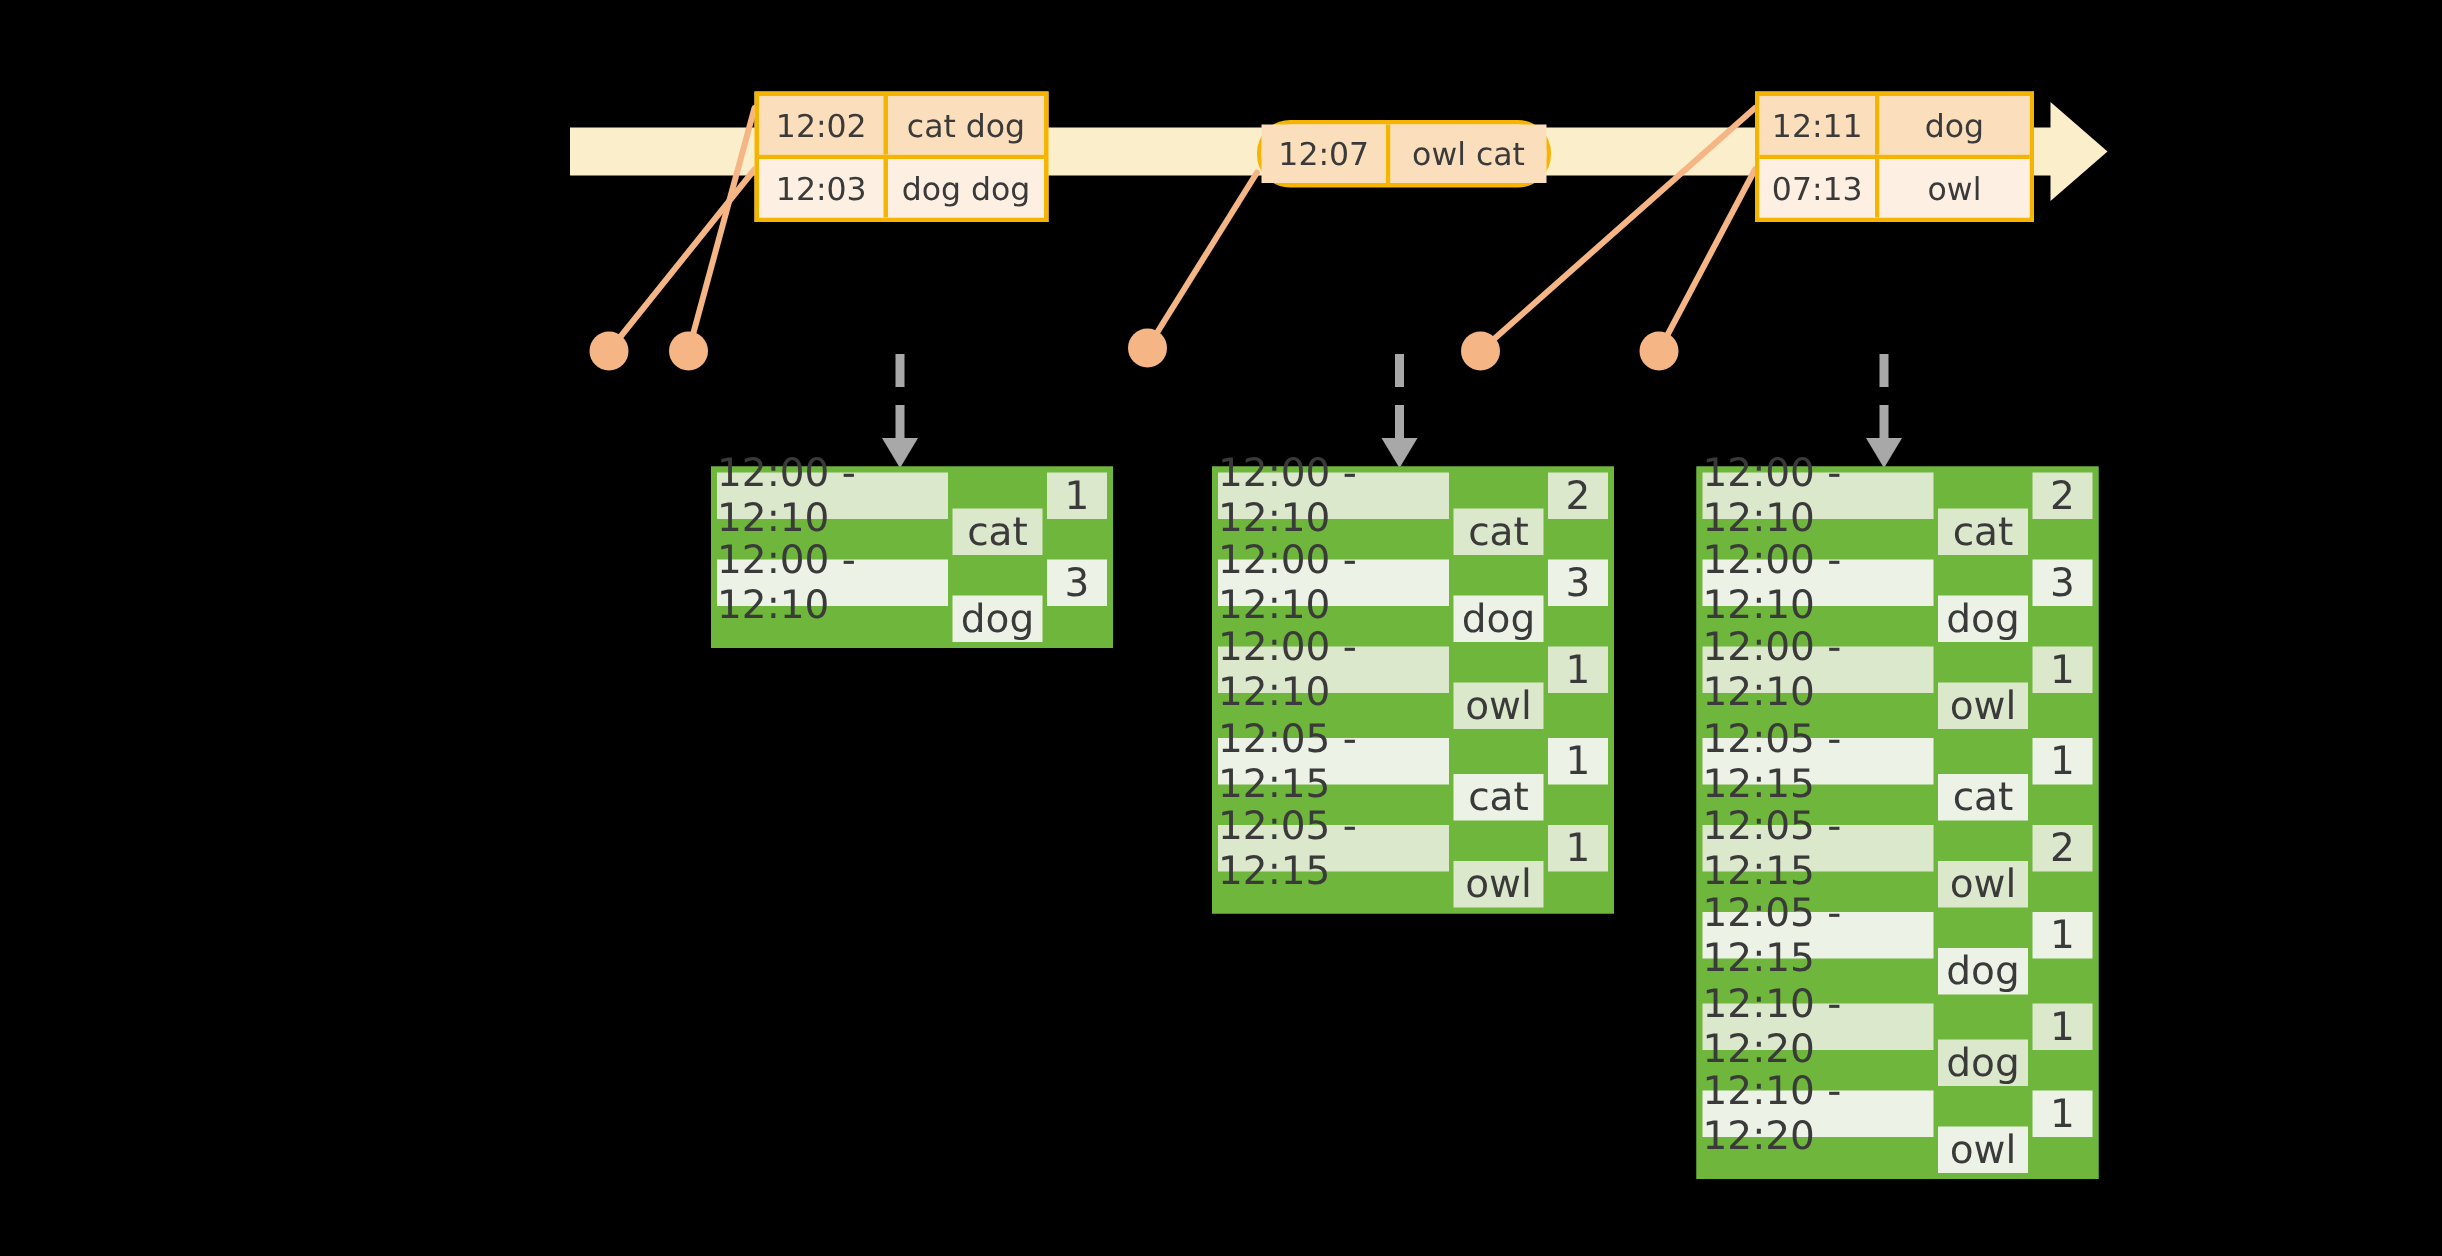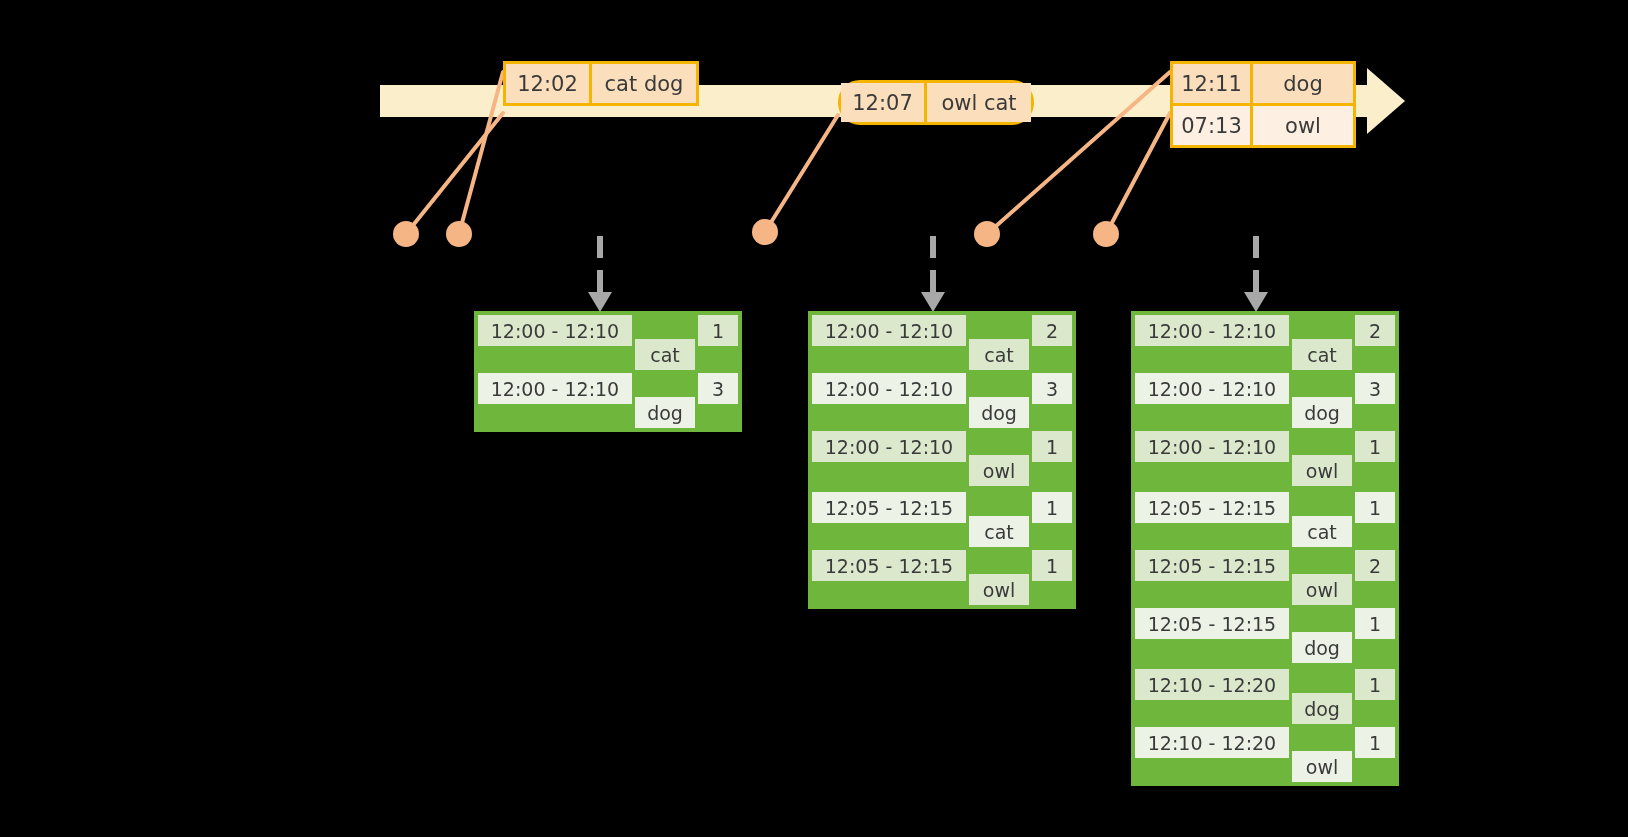--- a/index.html
+++ b/index.html
@@ -17,21 +17,21 @@
             font-size:21px;color:#3a3a3a;height:39px;}
   .evt-cell.time{border-right:3px solid #F5B400;}
   .evt-row.dark .evt-cell{background:#FBDFBD;}
   .evt-row.light .evt-cell{background:#FDF0E3;}
 
   
   .rtable{position:absolute;border:4px solid #6FB63C;box-sizing:border-box;
           background:#6FB63C;display:flex;flex-direction:column;gap:3px;padding:0;}
   .rrow{display:flex;gap:3px;}
   .rcell{box-sizing:border-box;display:flex;align-items:center;justify-content:center;
-         font-size:19px;color:#3a3a3a;height:31px;}
+         font-size:26px;color:#3a3a3a;height:31px;}
   .rrow.dark .rcell{background:#DCE8CC;}
   .rrow.light .rcell{background:#EDF2E6;}
   .c-win{width:154px;}
   .c-key{width:60px;margin-top:24px;}
   .c-cnt{width:40px;}
   
   .rrow.sep{margin-top:3px;}
 </style>
 </head>
 <body>
@@ -74,20 +74,24 @@
         <line x1="1256" y1="236" x2="1256" y2="292" stroke-dasharray="22 12"></line>
         <polygon points="1244,292 1268,292 1256,312" stroke="none"></polygon>
       </g>
     </g>
   </svg>
 
   <div class="evt-group" style="left:503px;top:61px;">
     <div class="evt-row dark">
       <div class="evt-cell time" style="width:86px">12:02</div>
       <div class="evt-cell words" style="width:104px">cat dog</div>
+    </div>
+    <div class="evt-row light">
+      <div class="evt-cell time" style="width:86px">12:03</div>
+      <div class="evt-cell words" style="width:104px">dog dog</div>
     </div>
   </div>
 
   <div class="evt-group" style="left:838px;top:80px;border-radius:22px;">
     <div class="evt-row dark">
       <div class="evt-cell time" style="width:86px">12:07</div>
       <div class="evt-cell words" style="width:104px">owl cat</div>
     </div>
   </div>
 

